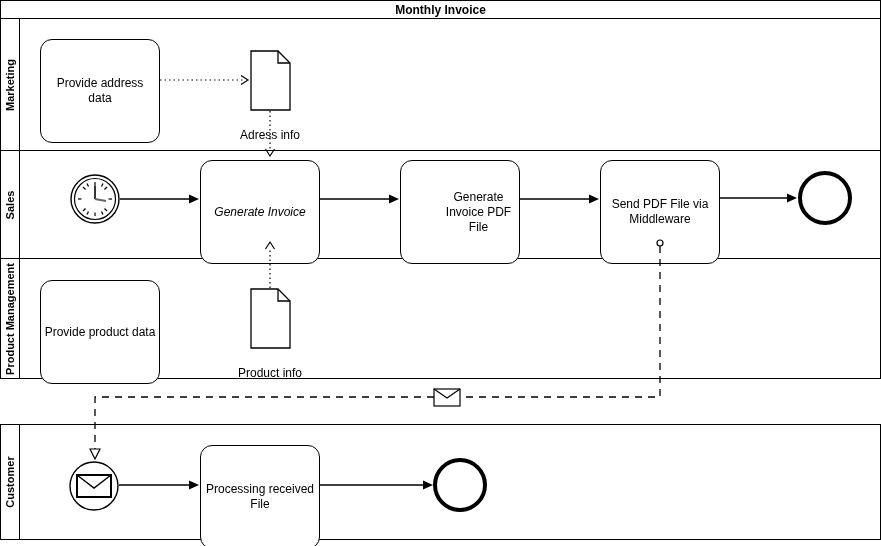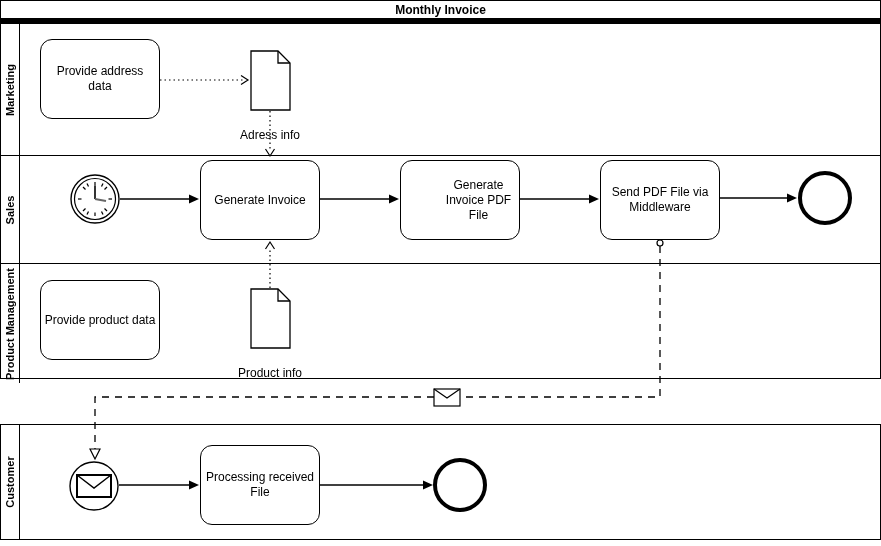--- a/index.html
+++ b/index.html
@@ -7,37 +7,37 @@
     position:relative; width:881px; height:546px;
     background:#ffffff; color:#000;
     font-family:"Liberation Sans", sans-serif;
     overflow:hidden;
   }
   .pool {
     position:absolute; left:0; width:879px;
     border:1px solid #000; background:#fff; box-sizing:content-box;
   }
   .pool-header {
-    height:17px; border-bottom:6px solid #000000;
+    height:17px; border-bottom:1px solid #000000;
     display:flex; align-items:center; justify-content:center;
     font-size:12px; font-weight:bold;
   }
   .lane { display:flex; }
   .lane + .lane { border-top:1px solid #000; }
   .lane-label {
     width:18px; border-right:1px solid #000; position:relative; flex:0 0 18px;
   }
   .lane-label span {
     position:absolute; left:50%; top:50%;
     transform:translate(-50%,-50%) rotate(-90deg);
     white-space:nowrap; font-weight:bold; font-size:11px;
   }
   .lane-body { flex:1; }
   .task {
-    position:absolute; width:120px; height:80px; box-sizing:border-box;
+    position:absolute; width:120px; height:104px; box-sizing:border-box;
     border:1px solid #000; border-radius:12px; background:#fff;
     display:flex; align-items:center; justify-content:center;
     text-align:center; font-size:12px; line-height:1.25; padding:0 3px;
     z-index:2;
   }
   .data-object { position:absolute; z-index:2; }
   .shape-label {
     position:absolute; width:120px; text-align:center;
     font-size:12px; z-index:2;margin-top:14px;
   }
@@ -78,21 +78,21 @@
       <div class="lane-label">
         <span>Customer</span>
       </div>
       <div class="lane-body"></div>
     </div>
   </div>
 
   <div class="task" style="left:40px; top:39px;">
     <span>Provide address data</span>
   </div>
-  <div class="task" style="left:200px; top:160px;">
+  <div class="task" style="left:200px; top:160px;font-style:italic;">
     <span>Generate Invoice</span>
   </div>
   <div class="task" style="left:400px; top:160px;padding-left:40px;">
     <span>Generate Invoice PDF File</span>
   </div>
   <div class="task" style="left:600px; top:160px;">
     <span>Send PDF File via Middleware</span>
   </div>
   <div class="task" style="left:40px; top:280px;text-align:right;">
     <span>Provide product data</span>

